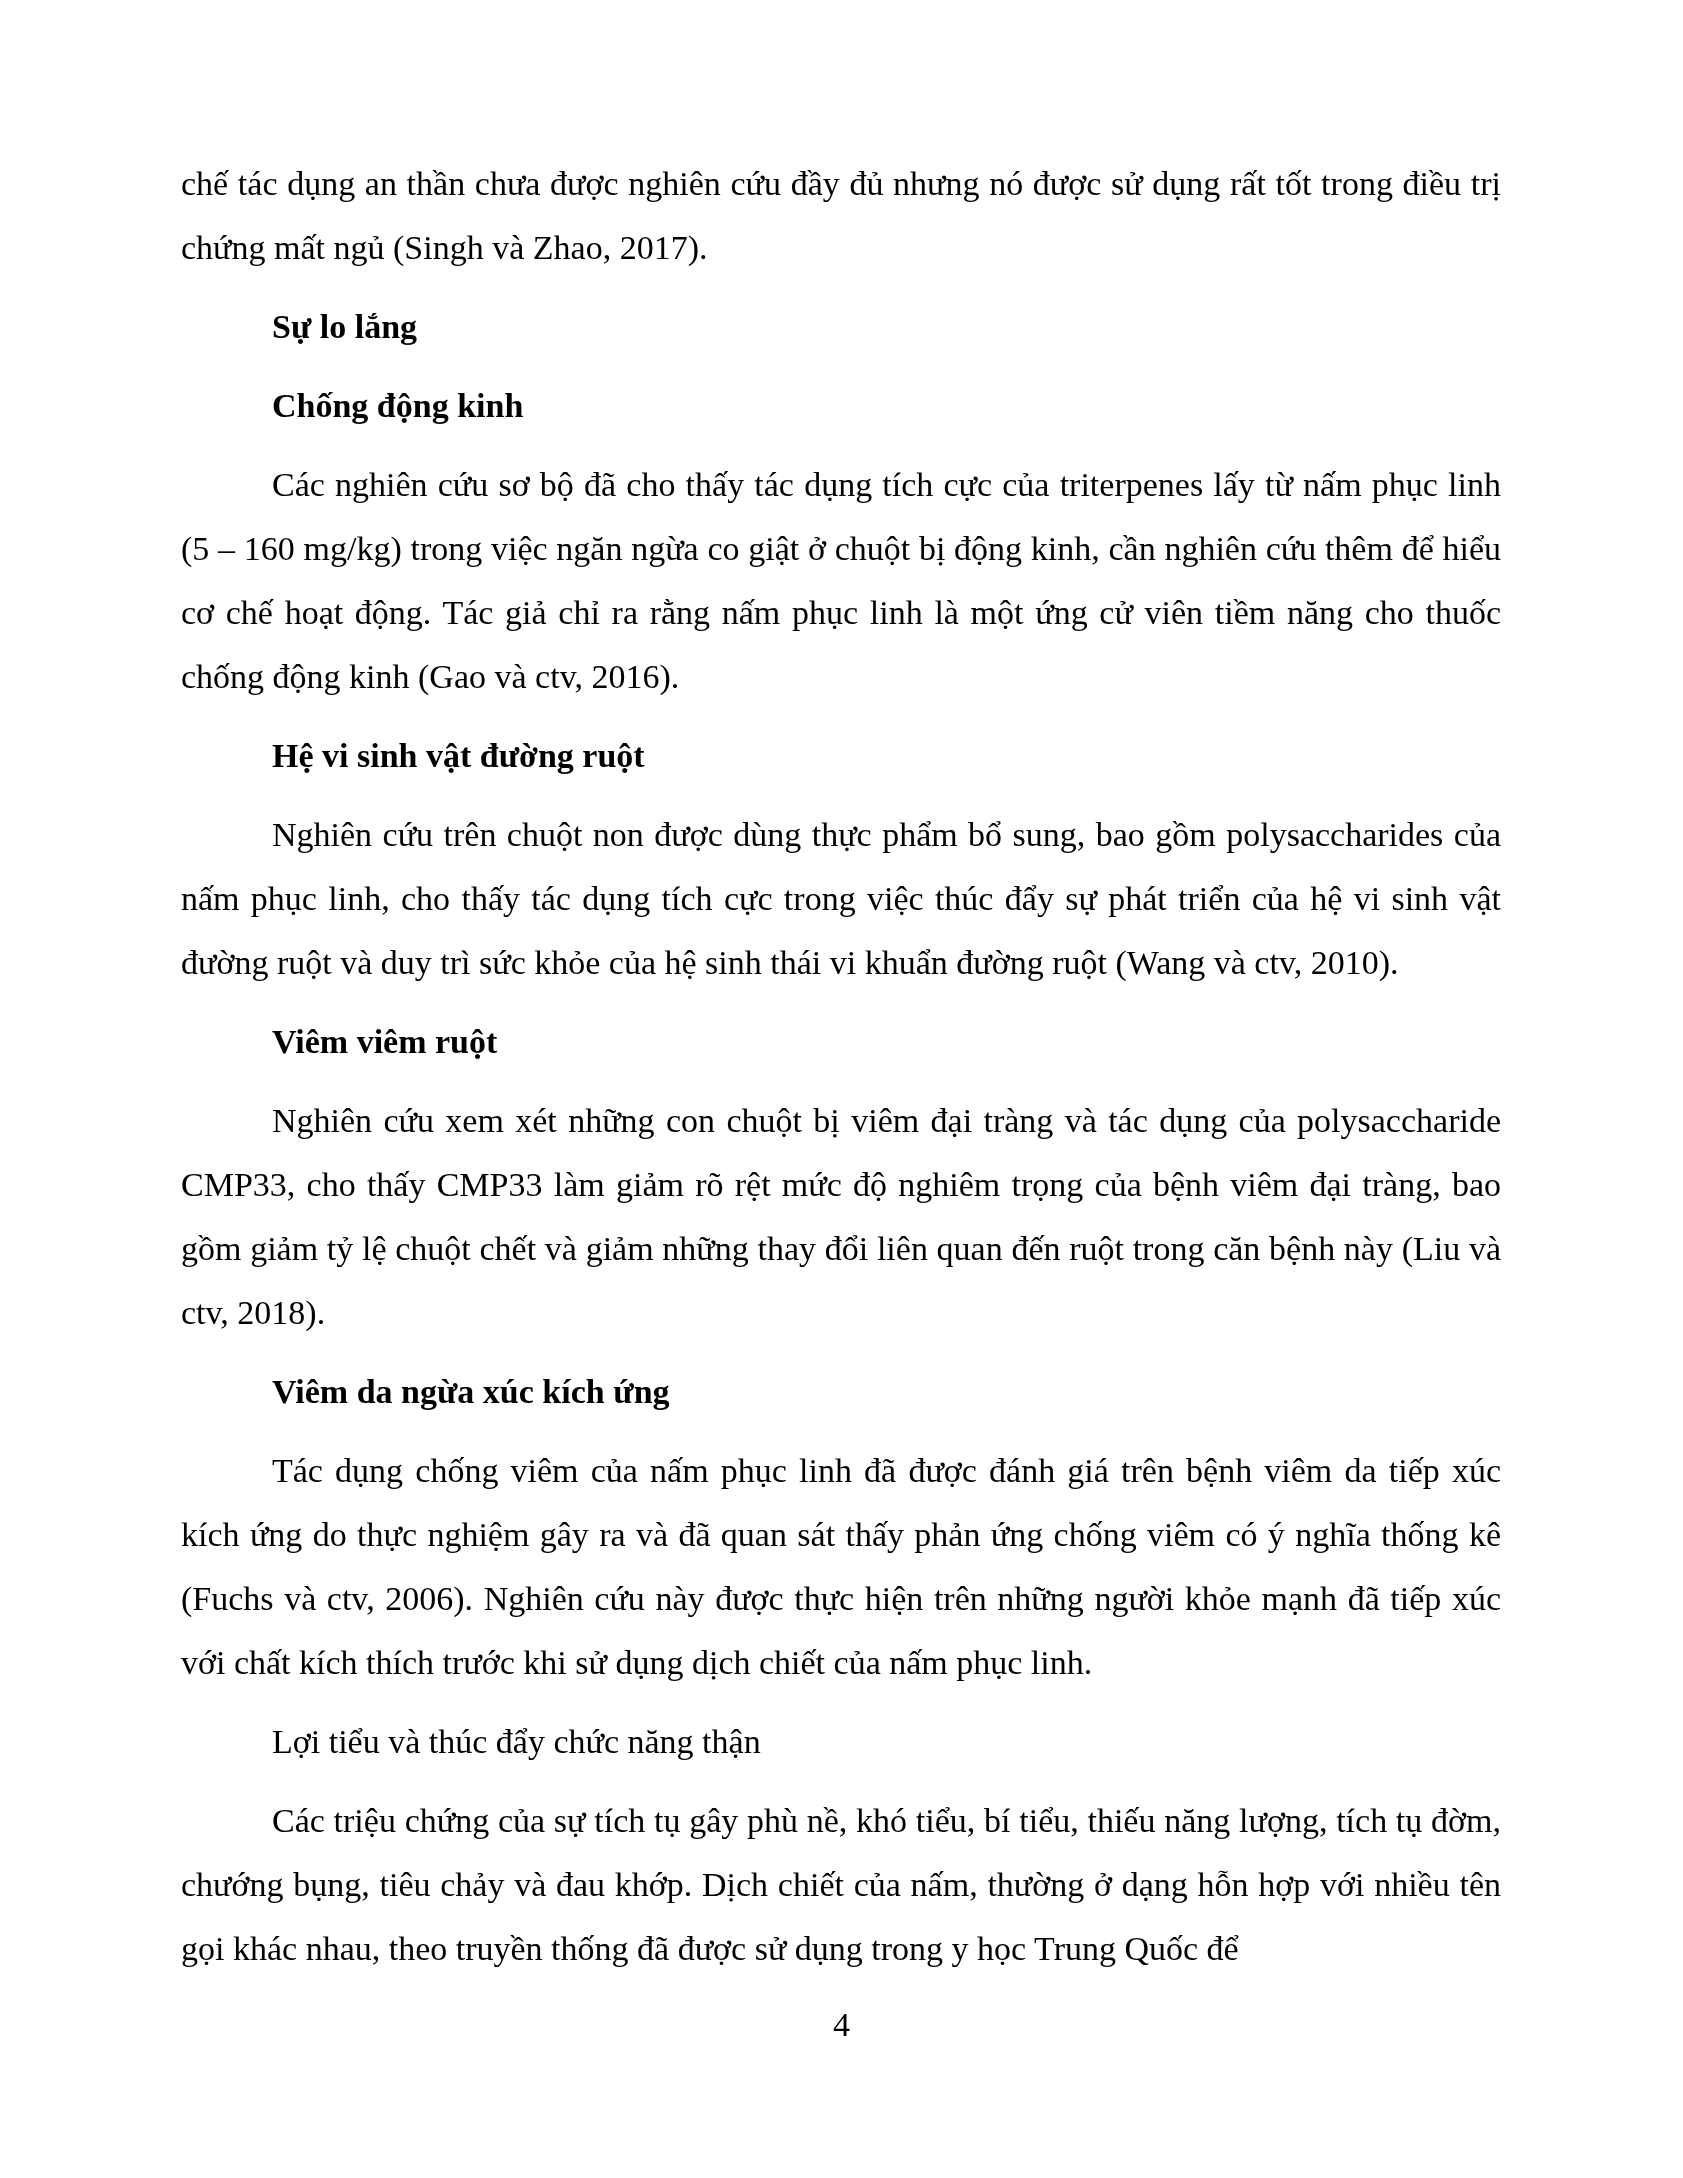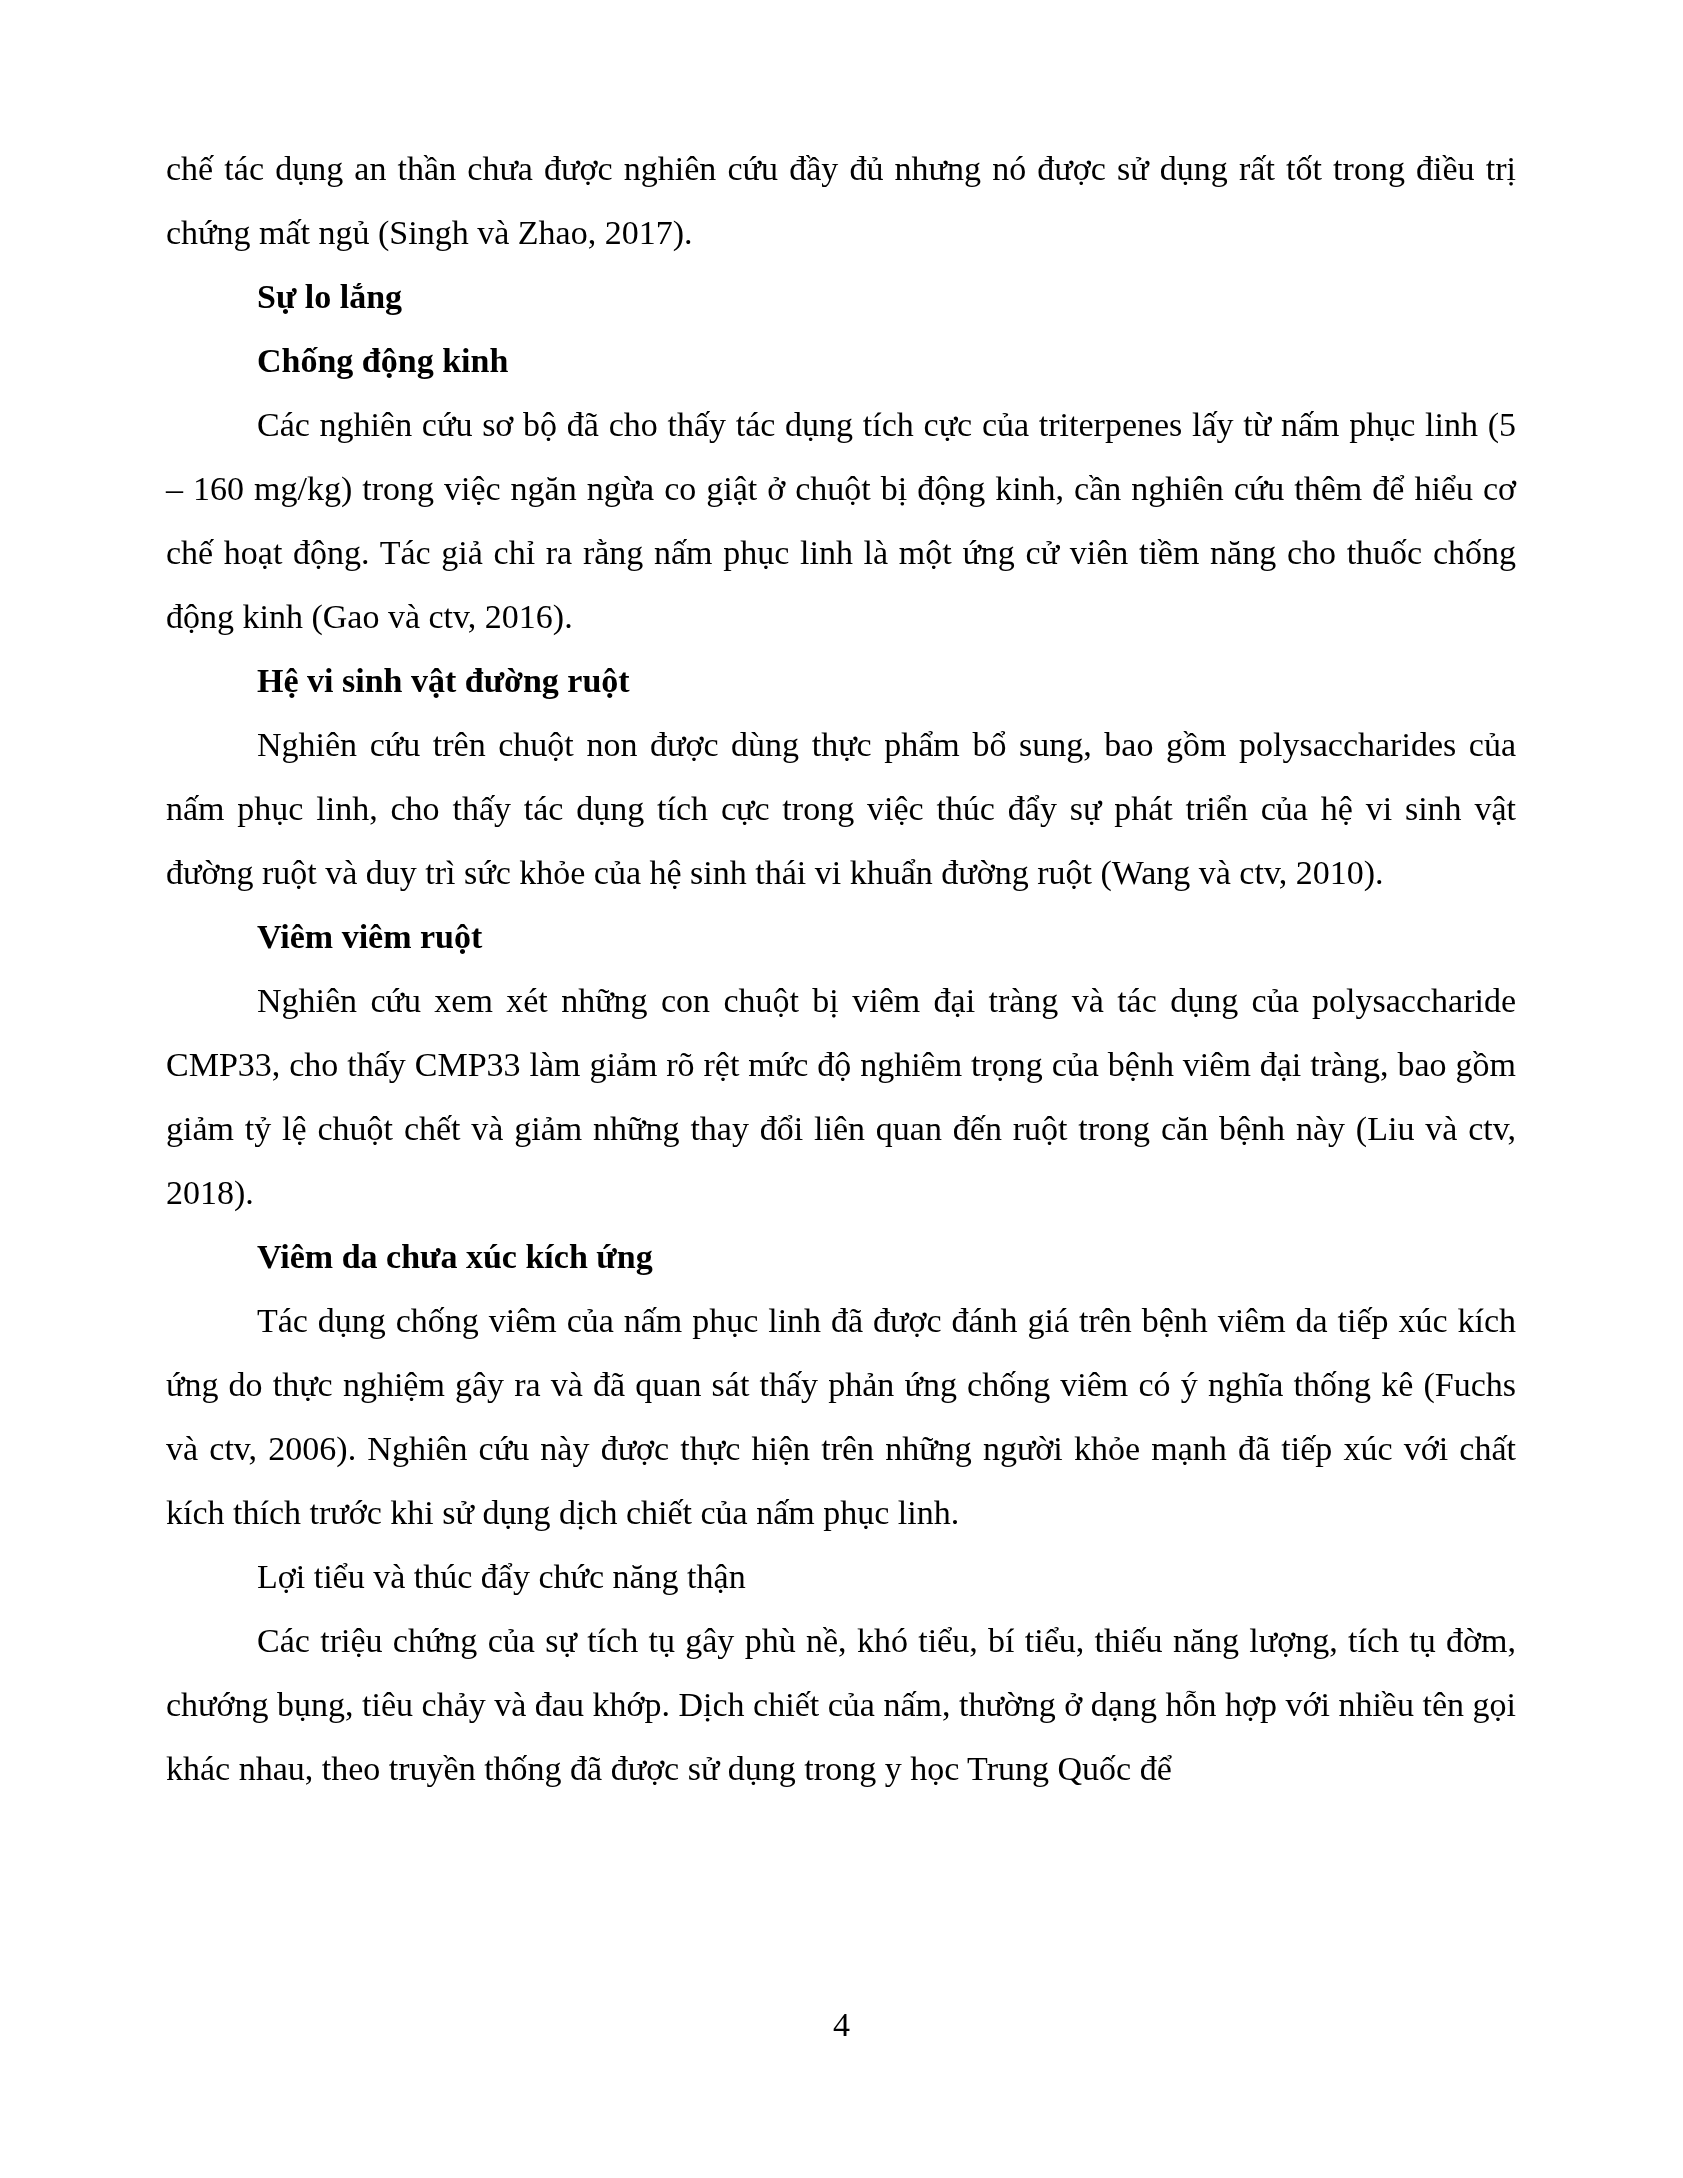--- a/index.html
+++ b/index.html
@@ -19,21 +19,21 @@
   .content {
     position: absolute;
     left: 166px;
     top: 137px;
     width: 1350px;
     font-size: 34px;
     line-height: 64px;
     text-align: justify;
   }
   .content p {
-    margin: 0;
+    margin: 15px;
     padding: 0;
   }
   .para {
     text-indent: 91px;
   }
   .para-continuation {
     text-indent: 0;
   }
   .heading {
     font-weight: bold;
@@ -61,20 +61,20 @@
 <div class="page">
   <div class="content">
     <p class="para para-continuation">chế tác dụng an thần chưa được nghiên cứu đầy đủ nhưng nó được sử dụng rất tốt trong điều trị chứng mất ngủ (Singh và Zhao, 2017).</p>
     <p class="heading">Sự lo lắng</p>
     <p class="heading">Chống động kinh</p>
     <p class="para">Các nghiên cứu sơ bộ đã cho thấy tác dụng tích cực của triterpenes lấy từ nấm phục linh (5 – 160 mg/kg) trong việc ngăn ngừa co giật ở chuột bị động kinh, cần nghiên cứu thêm để hiểu cơ chế hoạt động. Tác giả chỉ ra rằng nấm phục linh là một ứng cử viên tiềm năng cho thuốc chống động kinh (Gao và ctv, 2016).</p>
     <p class="heading">Hệ vi sinh vật đường ruột</p>
     <p class="para">Nghiên cứu trên chuột non được dùng thực phẩm bổ sung, bao gồm polysaccharides của nấm phục linh, cho thấy tác dụng tích cực trong việc thúc đẩy sự phát triển của hệ vi sinh vật đường ruột và duy trì sức khỏe của hệ sinh thái vi khuẩn đường ruột (Wang và ctv, 2010).</p>
     <p class="heading">Viêm viêm ruột</p>
     <p class="para">Nghiên cứu xem xét những con chuột bị viêm đại tràng và tác dụng của polysaccharide CMP33, cho thấy CMP33 làm giảm rõ rệt mức độ nghiêm trọng của bệnh viêm đại tràng, bao gồm giảm tỷ lệ chuột chết và giảm những thay đổi liên quan đến ruột trong căn bệnh này (Liu và ctv, 2018).</p>
-    <p class="heading">Viêm da chưa xúc kích ứng</p>
+    <p class="heading">Viêm da ngừa xúc kích ứng</p>
     <p class="para">Tác dụng chống viêm của nấm phục linh đã được đánh giá trên bệnh viêm da tiếp xúc kích ứng do thực nghiệm gây ra và đã quan sát thấy phản ứng chống viêm có ý nghĩa thống kê (Fuchs và ctv, 2006). Nghiên cứu này được thực hiện trên những người khỏe mạnh đã tiếp xúc với chất kích thích trước khi sử dụng dịch chiết của nấm phục linh.</p>
     <p class="heading-regular">Lợi tiểu và thúc đẩy chức năng thận</p>
     <p class="para">Các triệu chứng của sự tích tụ gây phù nề, khó tiểu, bí tiểu, thiếu năng lượng, tích tụ đờm, chướng bụng, tiêu chảy và đau khớp. Dịch chiết của nấm, thường ở dạng hỗn hợp với nhiều tên gọi khác nhau, theo truyền thống đã được sử dụng trong y học Trung Quốc để</p>
   </div>
   <div class="page-number">4</div>
 </div>
 
 
 </body></html>

